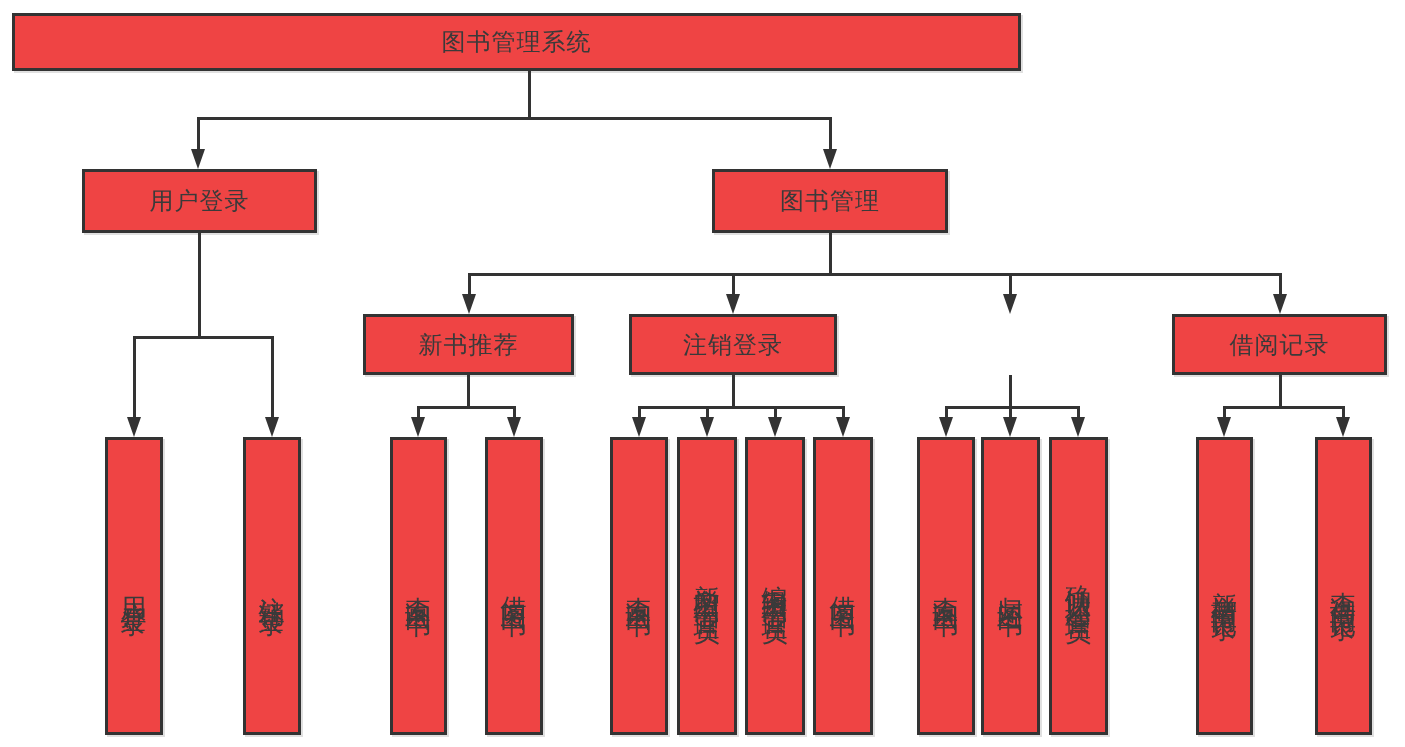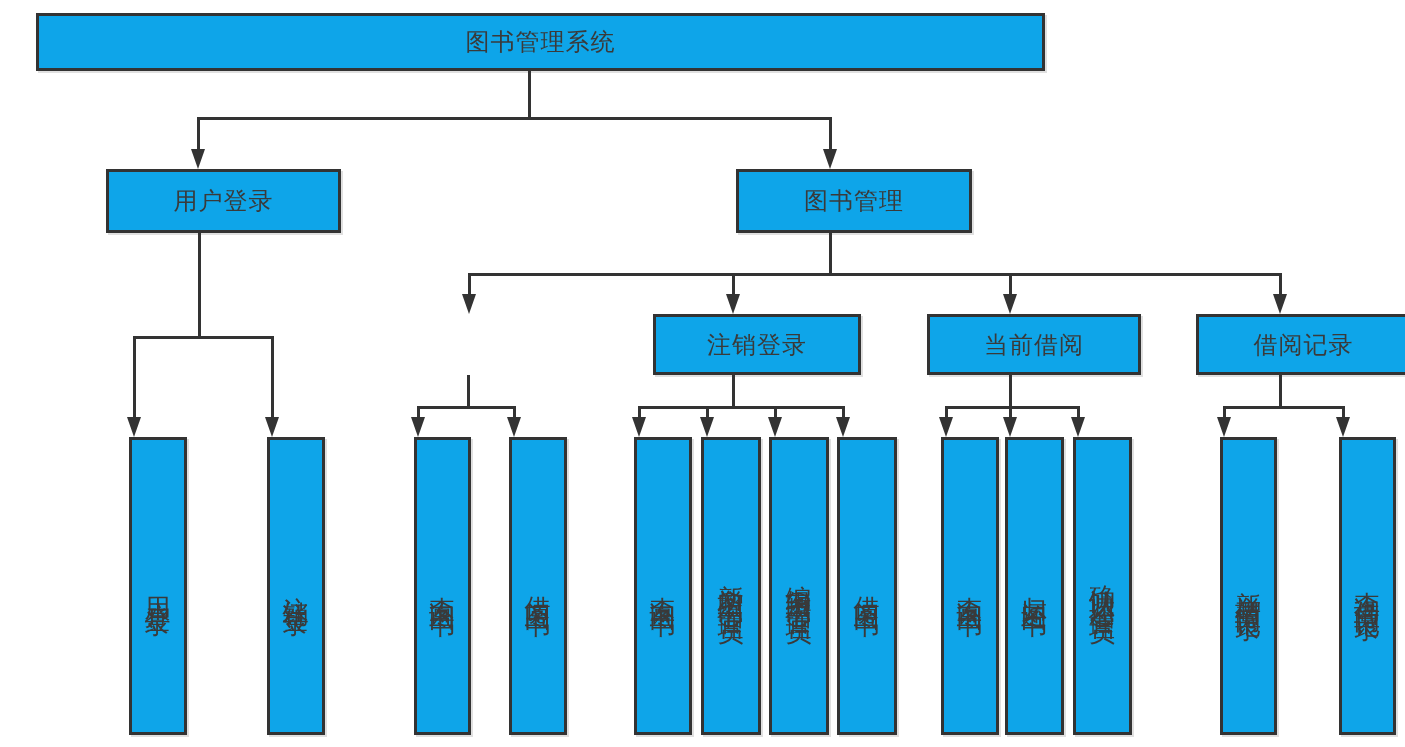--- a/index.html
+++ b/index.html
@@ -7,29 +7,28 @@
     position:relative;
     width:1405px;height:747px;
     background:#ffffff;
     font-family:"DejaVu Sans","Liberation Sans",sans-serif;
     overflow:hidden;
   }
   .box{
     position:absolute;
     box-sizing:border-box;
     border:3px solid #333333;
-    background:#0ea5e9;
+    background:#ef4444;
     color:#3a3a3a;
     display:flex;
     align-items:center;
     justify-content:center;
     font-size:24px;
     letter-spacing:1px;
     box-shadow:2px 2px 0 rgba(0,0,0,0.12);
-    margin-left:24px;
   }
   .vbox{
     font-size:26px;
   }
   .vbox .vtext{
     writing-mode:vertical-rl;
     text-orientation:mixed;
     letter-spacing:5px;
     line-height:1;
     text-align:center;
@@ -89,25 +88,25 @@
   <div class="hline" style="left:468px;top:273px;width:814px;"></div>
   <div class="vline" style="left:468px;top:273px;height:23px;"></div>
   <div class="arw" style="left:462px;top:294px;"></div>
   <div class="vline" style="left:732px;top:273px;height:23px;"></div>
   <div class="arw" style="left:726px;top:294px;"></div>
   <div class="vline" style="left:1009px;top:273px;height:23px;"></div>
   <div class="arw" style="left:1003px;top:294px;"></div>
   <div class="vline" style="left:1279px;top:273px;height:23px;"></div>
   <div class="arw" style="left:1273px;top:294px;"></div>
 
+  <div class="box" style="left:363px;top:314px;width:211px;height:61px;">
+    <span>新书推荐</span>
+  </div>
   <div class="box" style="left:629px;top:314px;width:208px;height:61px;">
     <span>注销登录</span>
-  </div>
-  <div class="box" style="left:903px;top:314px;width:214px;height:61px;">
-    <span>当前借阅</span>
   </div>
   <div class="box" style="left:1172px;top:314px;width:215px;height:61px;justify-content:center;">
     <span>借阅记录</span>
   </div>
 
   <div class="vline" style="left:467px;top:375px;height:31px;"></div>
   <div class="hline" style="left:417px;top:406px;width:99px;"></div>
   <div class="vline" style="left:417px;top:406px;height:13px;"></div>
   <div class="arw" style="left:411px;top:417px;"></div>
   <div class="vline" style="left:513px;top:406px;height:13px;"></div>

